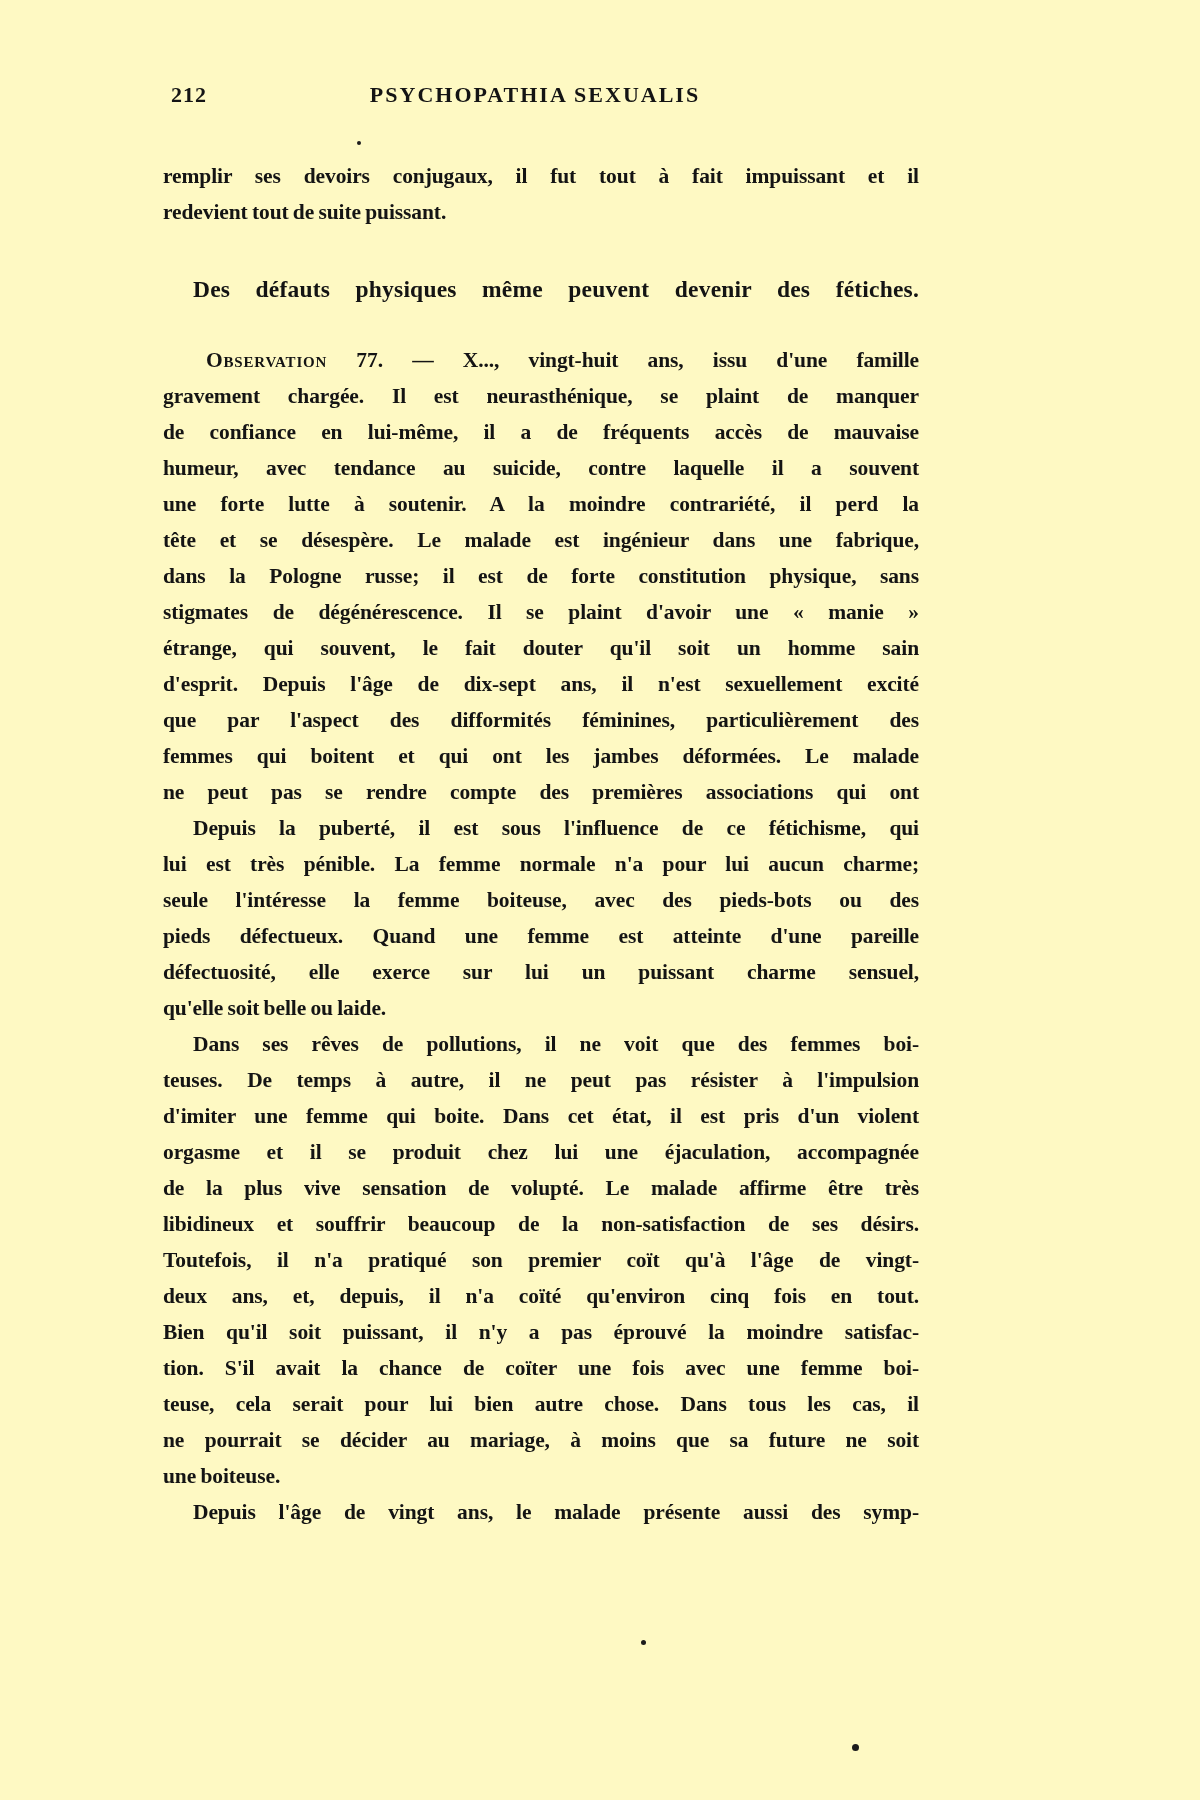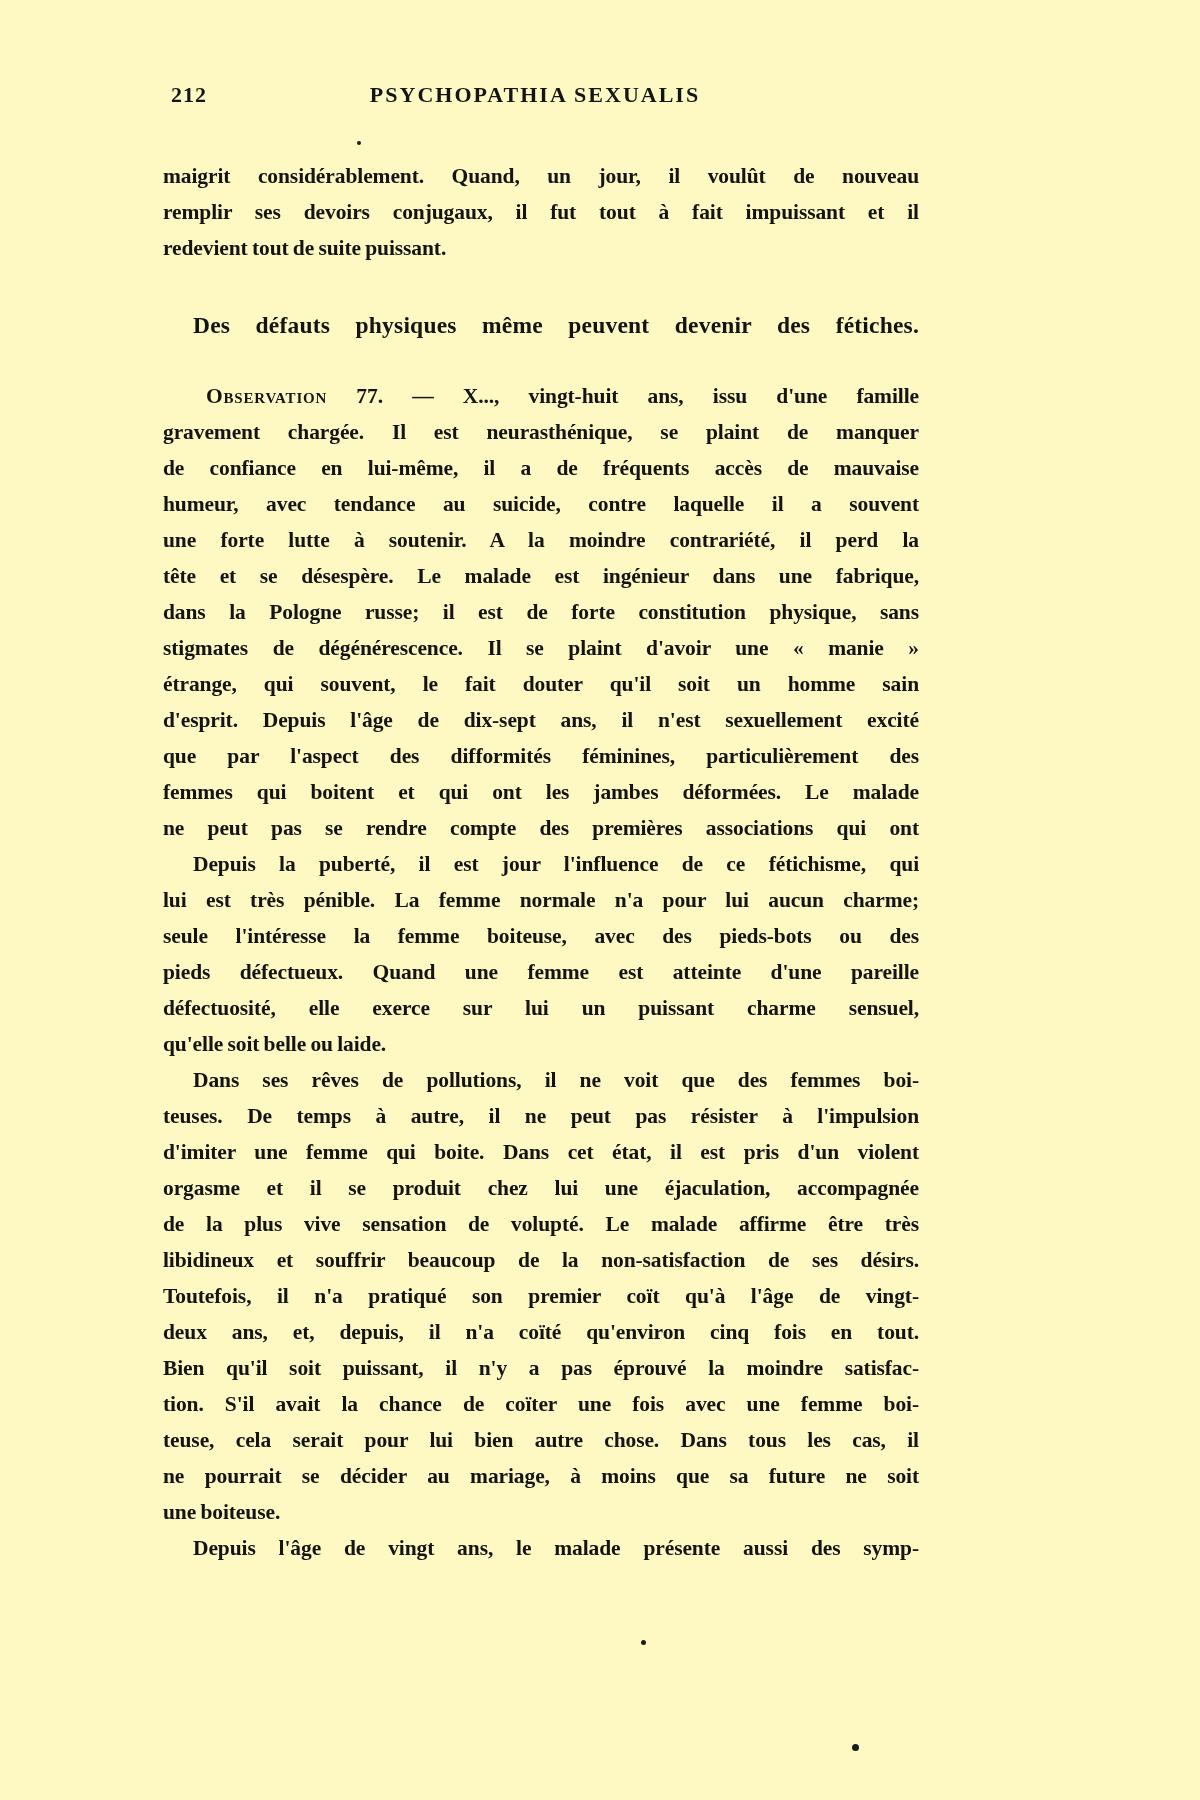--- a/index.html
+++ b/index.html
@@ -47,21 +47,20 @@
 <body>
 
 <div class="page">
   <div class="text-block" id="text-block">
     <div class="page-header">
       <span class="page-number">212</span>
       <span class="running-title">PSYCHOPATHIA SEXUALIS</span>
     </div>
 
   <div class="block paragraph">
-        <div class="line"><span>maigrit considérablement. Quand, un jour, il voulût de nouveau</span></div>
         <div class="line"><span>remplir ses devoirs conjugaux, il fut tout à fait impuissant et il</span></div>
         <div class="line endline"><span>redevient tout de suite puissant.</span></div>
       </div>
       <div class="block section-heading">
         <div class="line indent"><span>Des défauts physiques même peuvent devenir des fétiches.</span></div>
       </div>
       <div class="block paragraph">
         <div class="line indent"><span class="smallcaps">Observation</span><span> 77. — X..., vingt-huit ans, issu d'une famille</span></div>
         <div class="line"><span>gravement chargée. Il est neurasthénique, se plaint de manquer</span></div>
         <div class="line"><span>de confiance en lui-même, il a de fréquents accès de mauvaise</span></div>
@@ -70,21 +69,21 @@
         <div class="line"><span>tête et se désespère. Le malade est ingénieur dans une fabrique,</span></div>
         <div class="line"><span>dans la Pologne russe; il est de forte constitution physique, sans</span></div>
         <div class="line"><span>stigmates de dégénérescence. Il se plaint d'avoir une « manie »</span></div>
         <div class="line"><span>étrange, qui souvent, le fait douter qu'il soit un homme sain</span></div>
         <div class="line"><span>d'esprit. Depuis l'âge de dix-sept ans, il n'est sexuellement excité</span></div>
         <div class="line"><span>que par l'aspect des difformités féminines, particulièrement des</span></div>
         <div class="line"><span>femmes qui boitent et qui ont les jambes déformées. Le malade</span></div>
         <div class="line"><span>ne peut pas se rendre compte des premières associations qui ont</span></div>
       </div>
       <div class="block paragraph">
-        <div class="line indent"><span>Depuis la puberté, il est jour l'influence de ce fétichisme, qui</span></div>
+        <div class="line indent"><span>Depuis la puberté, il est sous l'influence de ce fétichisme, qui</span></div>
         <div class="line"><span>lui est très pénible. La femme normale n'a pour lui aucun charme;</span></div>
         <div class="line"><span>seule l'intéresse la femme boiteuse, avec des pieds-bots ou des</span></div>
         <div class="line"><span>pieds défectueux. Quand une femme est atteinte d'une pareille</span></div>
         <div class="line"><span>défectuosité, elle exerce sur lui un puissant charme sensuel,</span></div>
         <div class="line endline"><span>qu'elle soit belle ou laide.</span></div>
       </div>
       <div class="block paragraph">
         <div class="line indent"><span>Dans ses rêves de pollutions, il ne voit que des femmes boi-</span></div>
         <div class="line"><span>teuses. De temps à autre, il ne peut pas résister à l'impulsion</span></div>
         <div class="line"><span>d'imiter une femme qui boite. Dans cet état, il est pris d'un violent</span></div>

